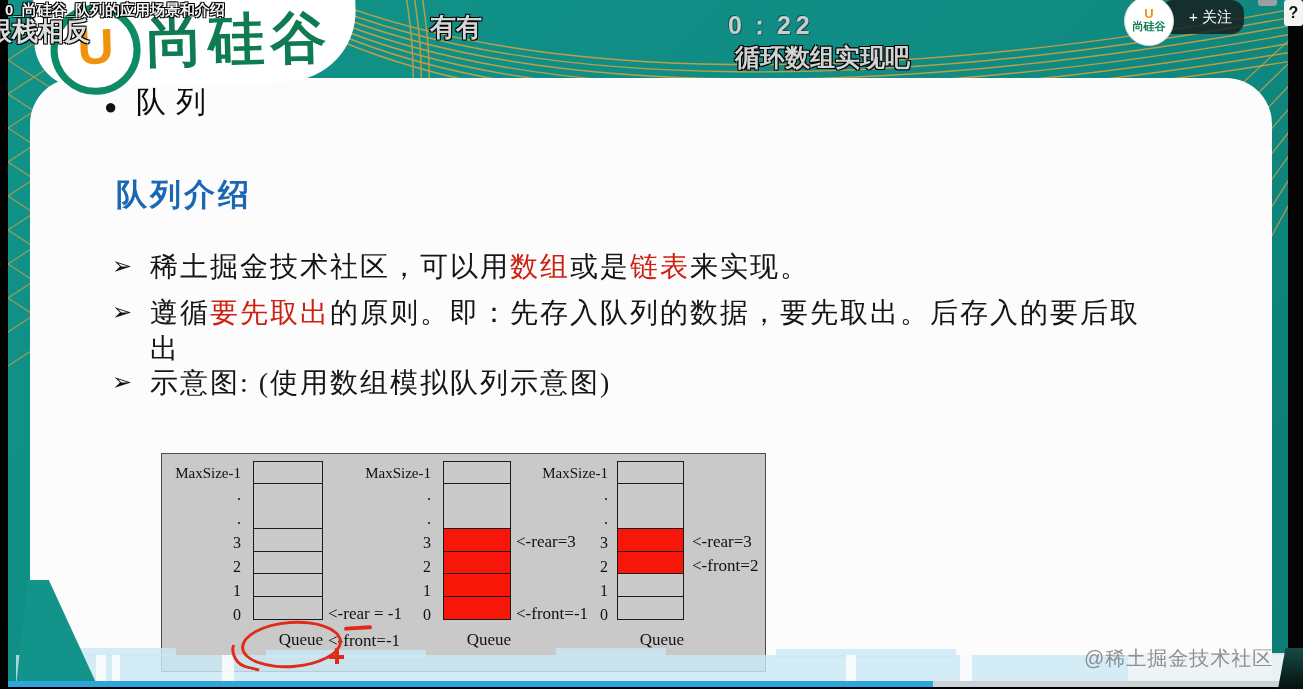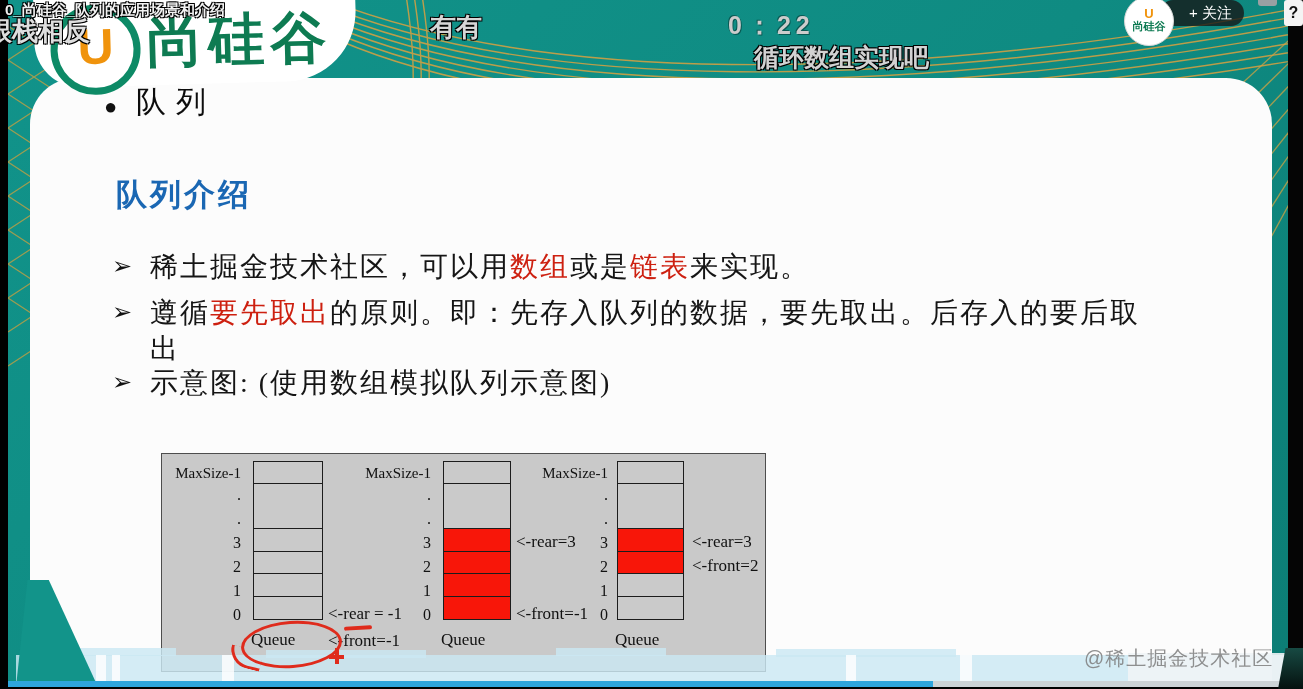--- a/index.html
+++ b/index.html
@@ -19,23 +19,23 @@
   .ucirc span{font-size:50px;font-weight:bold;color:#f0930c;line-height:1;transform:translateY(-3px);}
   #brand-text{position:absolute;left:112px;top:30px;font-size:56px;font-weight:bold;color:#0e7b52;
               letter-spacing:6px;font-family:"Liberation Serif",serif;text-shadow:1px 1px 0 #fff;}
   
   .danmaku{color:#dedede;font-weight:bold;text-shadow:-1px -1px 0 #000,1px -1px 0 #000,-1px 1px 0 #000,1px 1px 0 #000;z-index:11;}
   #video-title{left:5px;top:1px;font-size:15px;letter-spacing:0px;color:#f2f2f2;}
   #dm-left{left:-14px;top:14px;font-size:26px;}
   #dm-center{left:430px;top:10px;font-size:26px;color:#d6d6d6;}
   #timer{left:728px;top:9px;font-size:25px;letter-spacing:5px;color:#cccccc;font-weight:bold;
          text-shadow:-1px -1px 0 #0a5a54,1px 1px 0 #0a5a54;z-index:11;}
-  #dm-right{left:754px;top:41px;font-size:25px;color:#d2d2d2;}
-  
-  #follow-btn{left:1160px;top:0;width:84px;height:26px;background:rgba(22,22,22,.78);border-radius:13px;
+  #dm-right{left:735px;top:41px;font-size:25px;color:#d2d2d2;}
+  
+  #follow-btn{left:1160px;top:0;width:84px;height:34px;background:rgba(22,22,22,.78);border-radius:13px;
               color:#fff;font-size:15px;display:flex;align-items:center;justify-content:flex-end;
               padding-right:12px;box-sizing:border-box;z-index:11;cursor:pointer;}
   #avatar{left:1124px;top:-4px;width:50px;height:50px;border-radius:50%;background:#fff;z-index:12;
           display:flex;flex-direction:column;align-items:center;justify-content:center;cursor:pointer;border:1px solid #d8d8d8;box-sizing:border-box;}
   #avatar .mini-u{color:#f0930c;font-weight:bold;font-size:13px;line-height:10px;}
   #avatar .mini-brand{color:#0d7a52;font-weight:bold;font-size:11px;letter-spacing:0px;}
   #help-btn{left:1284px;top:0;width:19px;height:26px;background:#f4f4f4;border-radius:3px;color:#111;
             font-weight:bold;font-size:16px;display:flex;align-items:center;justify-content:center;z-index:13;cursor:pointer;}
   #mini-icon{left:1258px;top:0;width:19px;height:6px;background:#9aa0a3;border-radius:0 0 3px 3px;z-index:12;}
   
@@ -53,21 +53,21 @@
   
   #diagram-box{left:153px;top:453px;width:605px;height:219px;background:#c9c9c9;border:1px solid #4d4d4d;box-sizing:border-box;z-index:5;}
   .labelcol{display:flex;flex-direction:column;z-index:6;font-family:"Liberation Serif",serif;color:#111;}
   .lr{display:flex;align-items:flex-end;justify-content:flex-end;font-size:16px;line-height:1;padding-bottom:4px;box-sizing:border-box;}
   .lr.max{font-size:15px;padding-bottom:3px;}
   .qarray{display:flex;flex-direction:column;z-index:6;}
   .cell{background:#cacaca;border:1.5px solid #1c1c1c;box-sizing:border-box;margin-top:-1.5px;}
   .cell:first-child{margin-top:0;}
   .cell.filled{background:#f81609;}
   .anno{font-family:"Liberation Serif",serif;font-size:17px;color:#111;white-space:nowrap;z-index:6;}
-  .queue-label{font-family:"Liberation Serif",serif;font-size:17px;color:#111;text-align:left;z-index:6;}
+  .queue-label{font-family:"Liberation Serif",serif;font-size:17px;color:#111;text-align:right;z-index:6;}
   
   .pen{z-index:7;}
   #pen-ellipse{left:233px;top:621px;width:95px;height:41px;border:3.5px solid #df2b1c;border-radius:50%;transform:rotate(-4deg);background:transparent;}
   #pen-tail{left:221px;top:648px;width:30px;height:17px;border-left:3.5px solid #df2b1c;border-bottom:3.5px solid #df2b1c;border-bottom-left-radius:20px;transform:rotate(14deg);}
   #pen-underline{left:336px;top:626px;width:28px;height:3.5px;background:#df2b1c;transform:rotate(-3deg);border-radius:2px;}
   #pen-plus-h{left:321px;top:655px;width:15px;height:3.5px;background:#df2b1c;}
   #pen-plus-v{left:327px;top:648px;width:3.5px;height:16px;background:#df2b1c;}
   
   #skyline{left:8px;top:655px;width:1280px;height:26px;background:rgba(203,232,243,.82);z-index:6;}
   .hump{position:absolute;top:-7px;height:8px;background:rgba(203,232,243,.82);}

